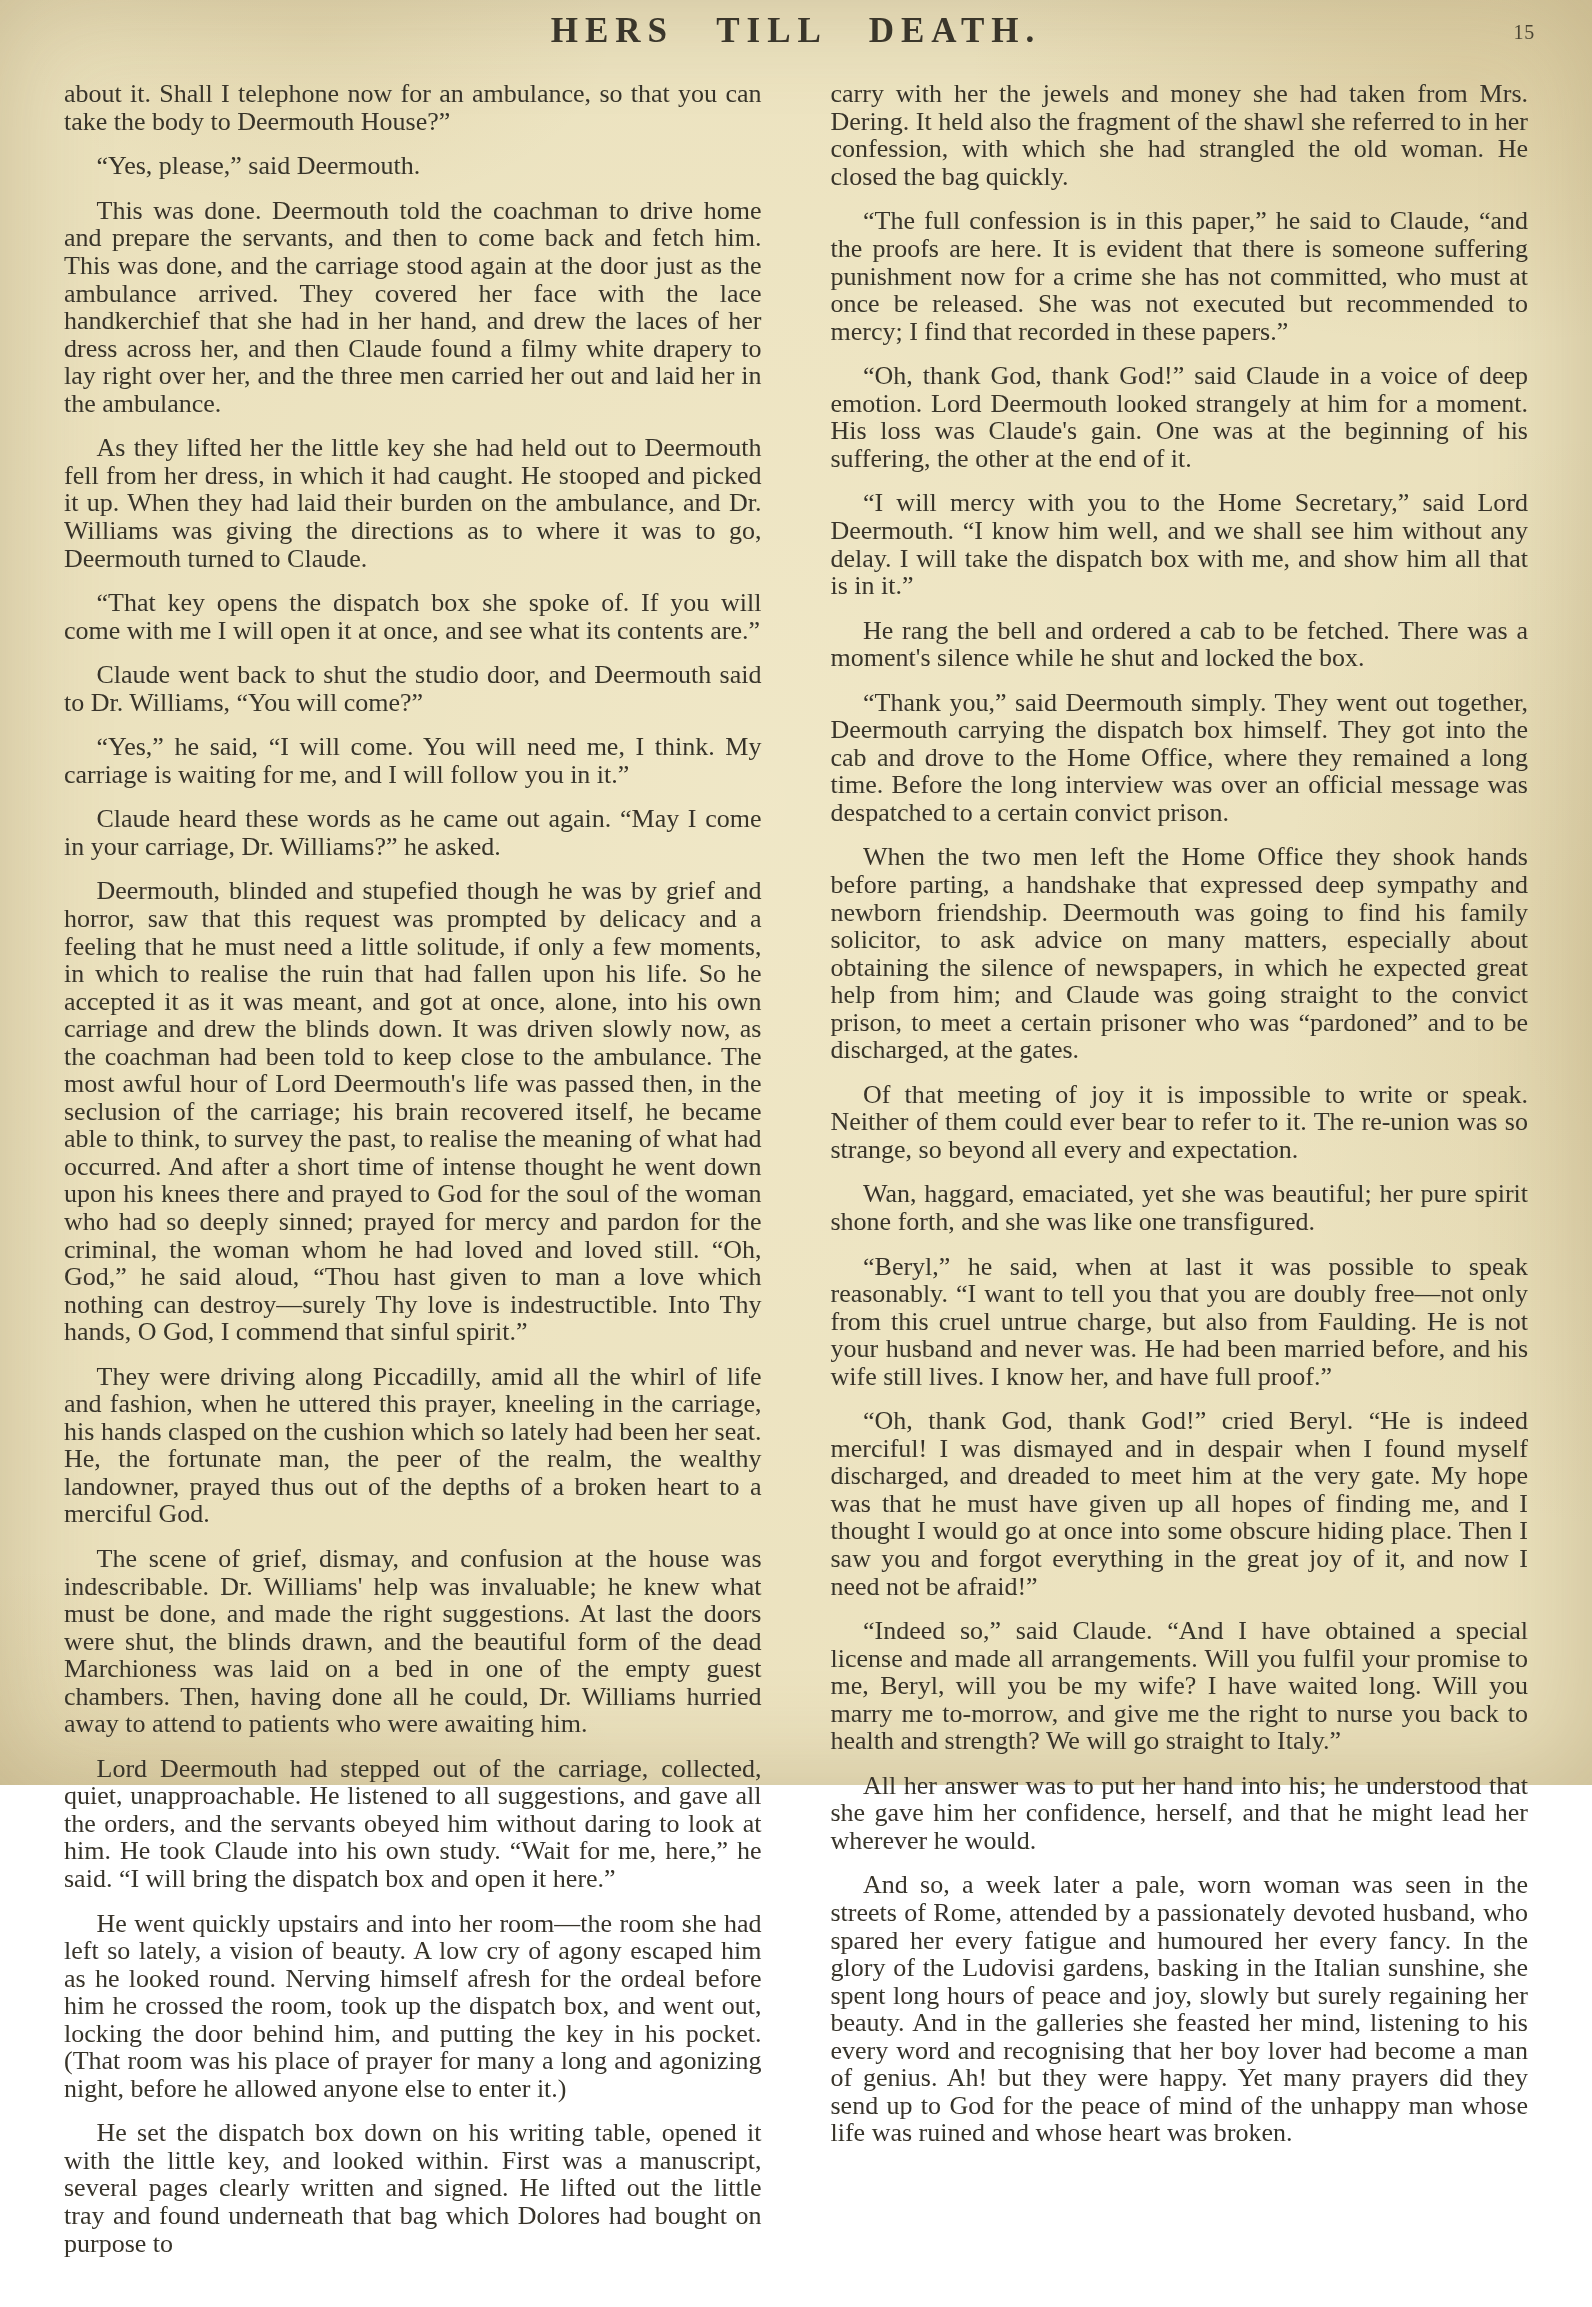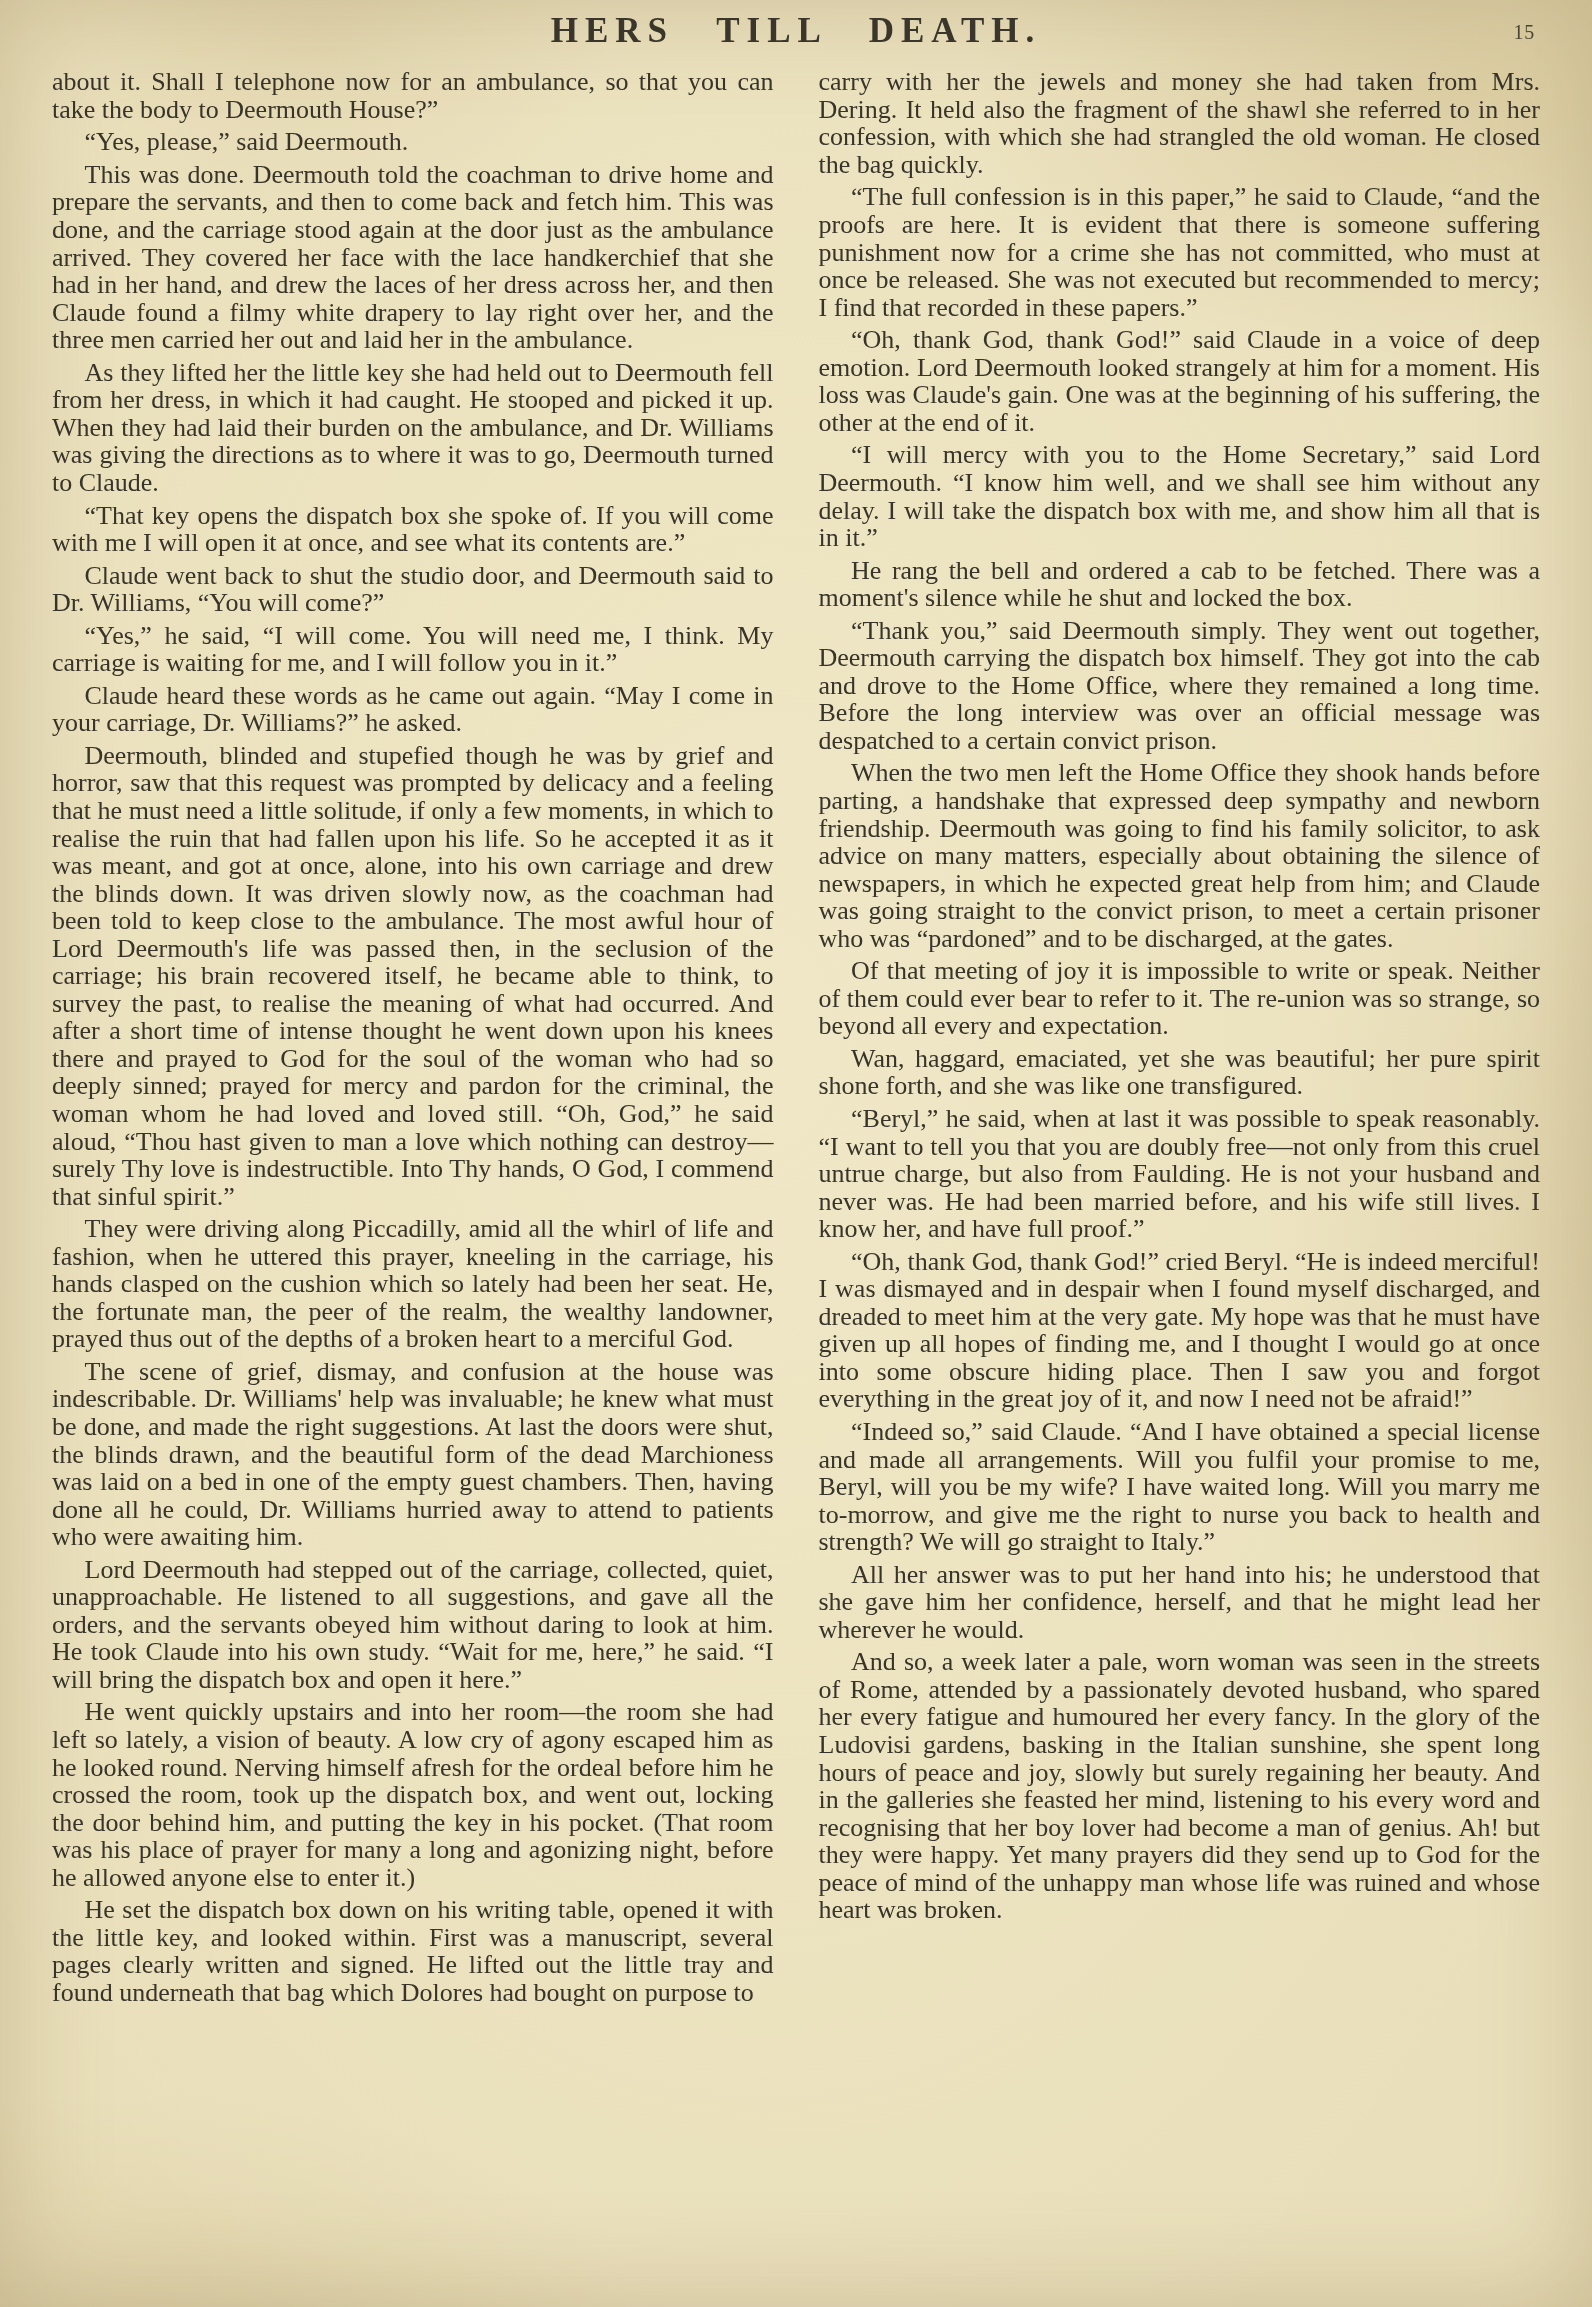--- a/index.html
+++ b/index.html
@@ -8,21 +8,21 @@
   }
   body {
     width: 1592px;
     height: 2307px;
     overflow: hidden;
     font-family: "Liberation Serif", "DejaVu Serif", serif;
   }
   .page {
     position: relative;
     width: 1592px;
-    height: 2307px;
+    height: 1785px;
     box-sizing: border-box;
     color: #38342a;
     background-color: #e9dfba;
     background-image:
       radial-gradient(ellipse 708px 393px at 92% 4%, rgba(170,138,70,0.20), transparent 70%),
       radial-gradient(ellipse 472px 787px at 101% 55%, rgba(165,135,70,0.14), transparent 70%),
       radial-gradient(ellipse 708px 330px at 8% 101%, rgba(160,130,65,0.13), transparent 72%),
       radial-gradient(ellipse 393px 236px at 20% 2%, rgba(170,140,75,0.10), transparent 75%),
       radial-gradient(ellipse 1180px 1809px at 48% 45%, rgba(255,250,228,0.30), transparent 85%);
     box-shadow: inset 0 0 110px rgba(120, 95, 45, 0.28);
@@ -58,21 +58,21 @@
   .col {
     flex: 1 1 0;
     min-width: 0;
     font-size: 26px;
     line-height: 1.06;
     text-align: justify;
     text-justify: inter-word;
     color: #38342a;
   }
   .col p {
-    margin: 5px;
+    margin: 17px;
     text-indent: 1.25em;
   }
   .col p:first-child {
     text-indent: 0;
   }
 </style>
 </head>
 <body>
 
 <div class="page">

